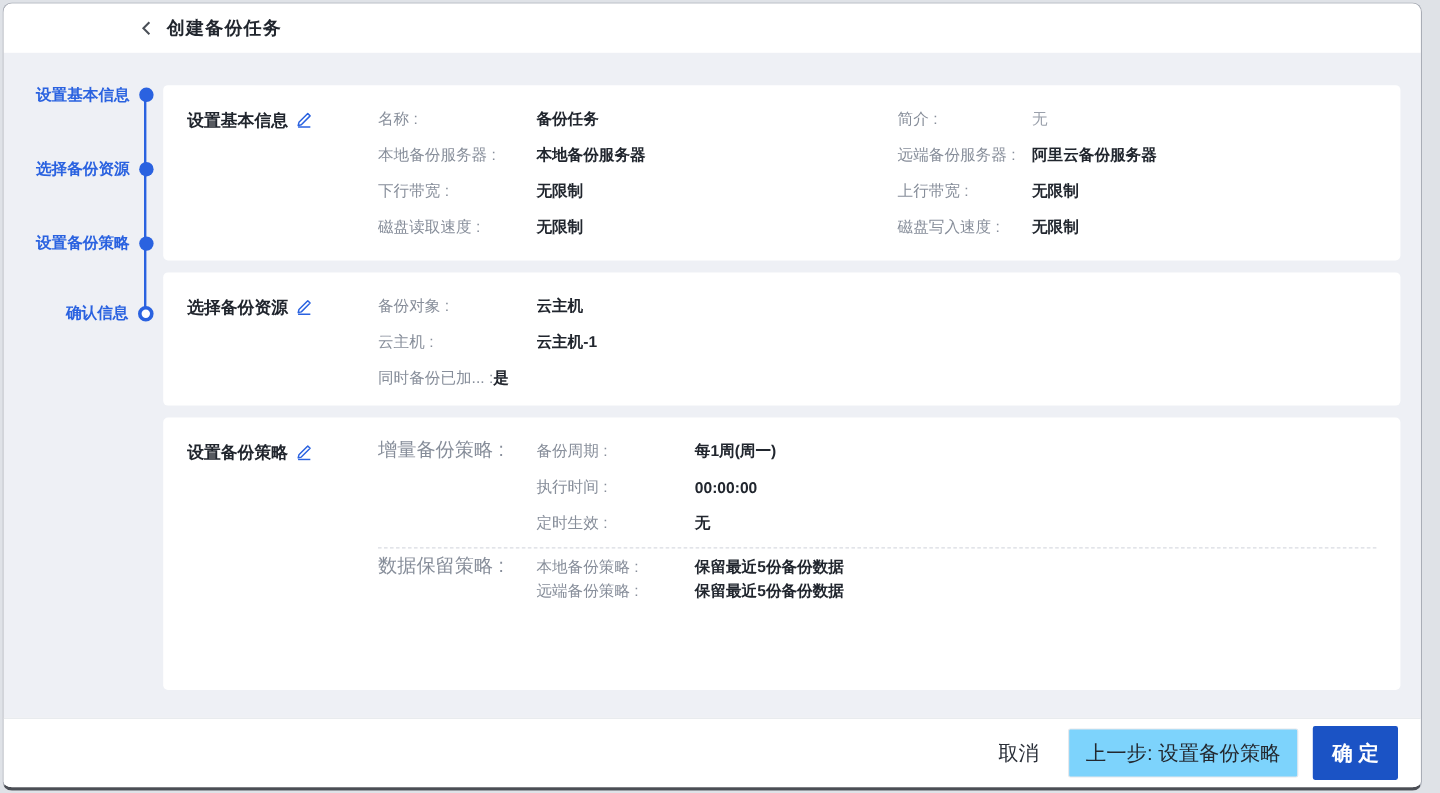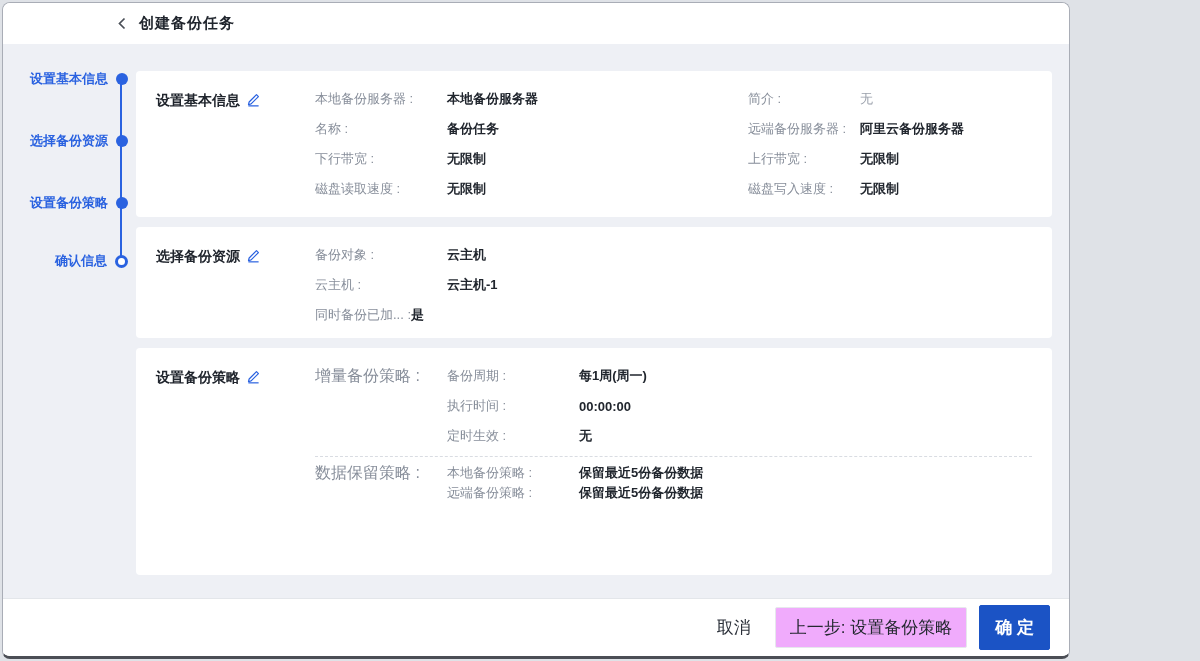--- a/index.html
+++ b/index.html
@@ -2,21 +2,21 @@
 <html style="--accent: #2a62e0; --primary: #1b53c5; --page_bg: #eef0f5;"><head>
 <meta charset="utf-8">
 <style>
   html,body { margin:0; padding:0; }
   body {
     width:1200px; height:661px; background:#dfe2e7;
     font-family:"Liberation Sans","DejaVu Sans",sans-serif;
     -webkit-font-smoothing:antialiased;
   }
   .frame {
-    box-sizing:border-box; width:1068px; height:657px; margin:2px;
+    box-sizing:border-box; width:1183px; height:657px; margin:2px;
     background:#fff; border:1px solid #a9adb6; border-bottom:3px solid #4b4e55;
     border-radius:8px; display:flex; flex-direction:column; overflow:hidden;
   }
   
   .top {
     height:41px; flex:none; display:flex; align-items:center;
     padding-left:110px; background:#fff;
   }
   .back-btn { display:flex; align-items:center; background:none; border:none; padding:2px 4px; cursor:pointer; }
   .page-title { font-size:15px; font-weight:700; color:#21262e; margin-left:8px; letter-spacing:1px; }
@@ -58,21 +58,21 @@
   .sub { flex:1; min-width:0; }
   .divider { border-top:1px dashed #d9dce2; margin:5px 20px 6px 0; height:0; }
 
   
   .foot {
     height:57px; flex:none; background:#fff; border-top:1px solid #e3e6ea;
     display:flex; align-items:center; justify-content:flex-end; padding-right:19px; gap:12px;
   }
   .btn { font-family:inherit; font-size:17px; border-radius:2px; cursor:pointer; white-space:nowrap; }
   .btn-text { background:none; border:none; color:#2a2f38; padding:8px 12px; }
-  .btn-plain { background:#f0abfc; border:1px solid #e6e8ec; color:#23282f; padding:8px 14px; }
+  .btn-plain { background:#7dd3fc; border:1px solid #e6e8ec; color:#23282f; padding:8px 14px; }
   .btn-primary { background:var(--primary,#1b53c5); border:1px solid var(--primary,#1b53c5); color:#fff; padding:10px 15px; font-weight:600; }
 </style>
 </head>
 <body>
 
 <div class="frame">
 
   <div class="top">
     <button class="back-btn">
       <span style="display:flex;">
@@ -114,26 +114,26 @@
           <button class="edit-btn">
             <svg width="13" height="14" viewBox="0 0 14 15">
                 <path d="M10.2 1.7l2.1 2.1-7.9 7.9-2.8.7.7-2.8z" fill="none" stroke="currentColor" stroke-width="1.3" stroke-linejoin="round"></path>
                 <line x1="1.5" y1="13.8" x2="12.5" y2="13.8" stroke="currentColor" stroke-width="1.3"></line>
               </svg>
           </button>
         </div>
         <div class="card-body grid2">
           <div class="col">
             <div class="row">
+              <span class="lbl">名称 :</span>
+              <span class="val">备份任务</span>
+            </div>
+            <div class="row">
               <span class="lbl">本地备份服务器 :</span>
               <span class="val">本地备份服务器</span>
-            </div>
-            <div class="row">
-              <span class="lbl">名称 :</span>
-              <span class="val">备份任务</span>
             </div>
             <div class="row">
               <span class="lbl">下行带宽 :</span>
               <span class="val">无限制</span>
             </div>
             <div class="row">
               <span class="lbl">磁盘读取速度 :</span>
               <span class="val">无限制</span>
             </div>
           </div>

